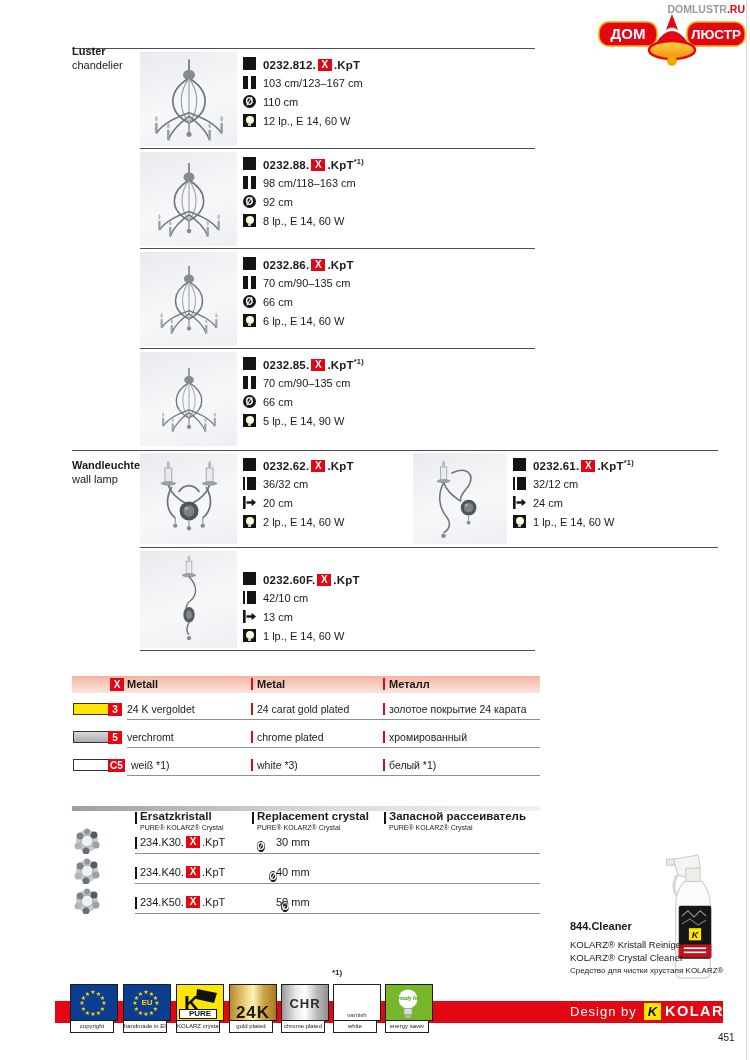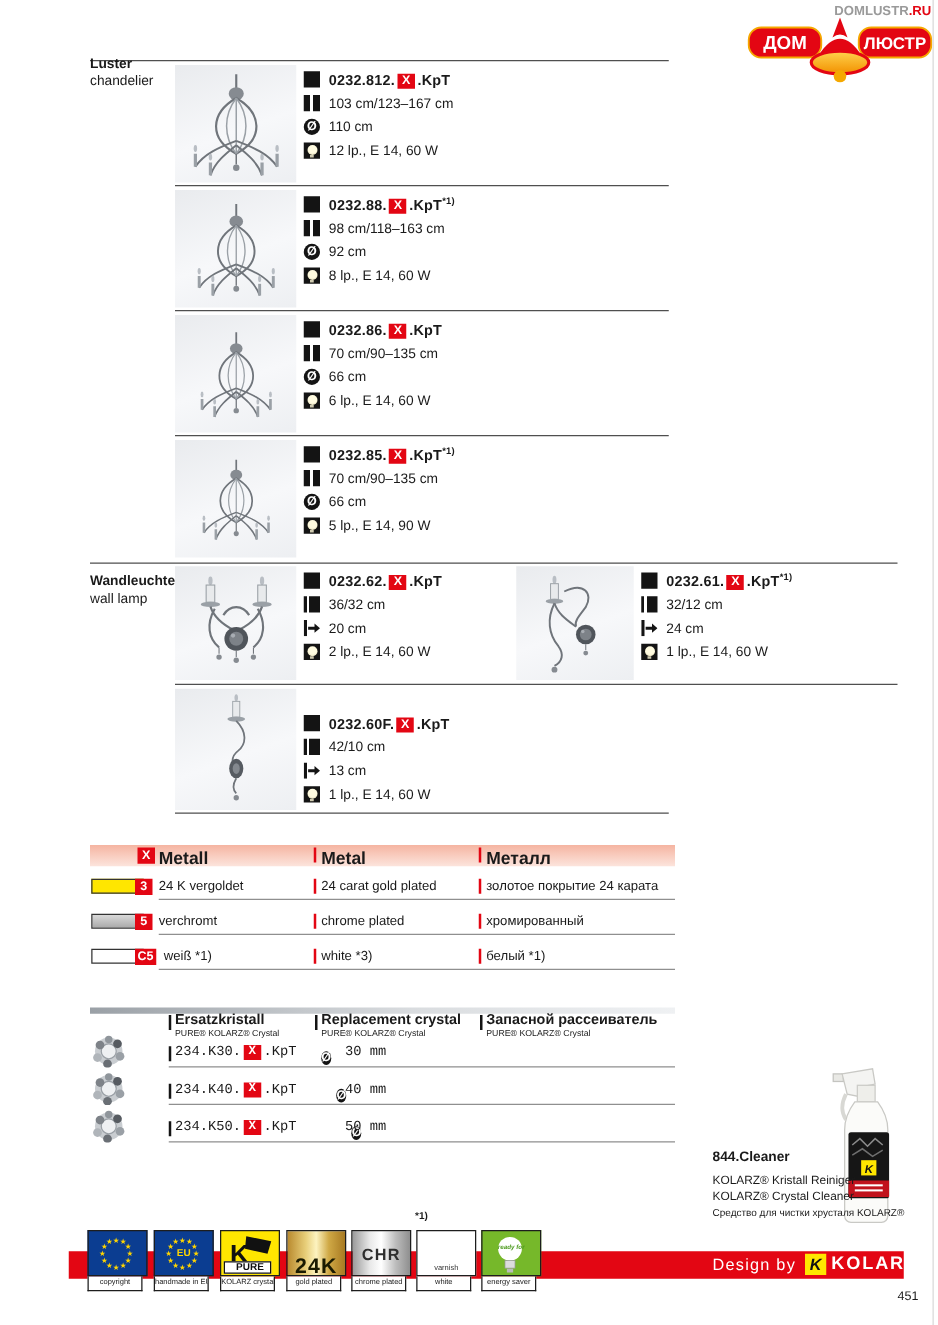--- a/index.html
+++ b/index.html
@@ -25,30 +25,30 @@
           text-align:center;font-weight:700;}
   .ic-bulb{background:#141414;}
   .ic-bulb::after{content:"";position:absolute;left:2.5px;top:2px;width:8px;height:8px;border-radius:50%;
           background:radial-gradient(circle at 50% 38%,#fffbe0 0 52%,#efe9c8 70%,#d8d3b5);}
   .ic-bulb::before{content:"";position:absolute;left:5px;bottom:1px;width:3px;height:2px;background:#cfcab0;}
   .xbox{display:inline-block;min-width:12px;height:12px;line-height:12px;background:#e30613;color:#fff;
         font-weight:700;font-size:10px;text-align:center;margin:0 2px;vertical-align:1px;padding:0 1px;}
   sup.note{font-size:7.5px;font-weight:700;vertical-align:5px;}
   .metalbar{position:absolute;left:72px;top:676px;width:468px;height:17px;
         background:linear-gradient(180deg,#f5b4a1 0%,#f9cfc2 55%,#fce4dc 100%);}
-  .mbartxt{position:absolute;font-weight:700;font-size:14px;top:678px;}
+  .mbartxt{position:absolute;font-weight:700;font-size:11px;top:678px;}
   .mrowtxt{position:absolute;font-size:10.5px;}
   .swatch{position:absolute;width:42px;height:12px;border:1px solid #333;box-sizing:border-box;}
   .mcode{position:absolute;height:13px;line-height:13px;background:#e30613;color:#fff;font-weight:700;
          font-size:10px;text-align:center;padding:0 2px;min-width:10px;}
   .graystrip{position:absolute;left:72px;top:806px;width:468px;height:5px;
          background:linear-gradient(90deg,#9aa0a6,#d9dcdf 55%,#eff1f3);}
   .chead{position:absolute;font-weight:700;font-size:11.5px;}
   .csub{position:absolute;font-size:7px;color:#222;}
-  .ccode{position:absolute;font-size:11px;font-weight:400;font-family:Liberation Mono, monospace;}
+  .ccode{position:absolute;font-size:11px;font-weight:400;}
   .badge{position:absolute;width:44px;}
   .bbox{width:48px;height:37px;border:1px solid #1d1d1d;box-sizing:border-box;position:relative;overflow:hidden;}
   .bcap{width:44px;height:12px;border:1px solid #1d1d1d;border-top:none;box-sizing:border-box;background:#fff;
         font-size:6px;text-align:center;line-height:10px;white-space:nowrap;overflow:hidden;}
   .blabel{position:absolute;width:100%;text-align:center;font-weight:700;}
   .redbar{position:absolute;left:55px;top:1001px;width:668px;height:22px;background:#e30613;}
   .designby{position:absolute;top:1004px;color:#fff;font-size:13px;letter-spacing:1px;}
   .brand{position:absolute;top:1003px;color:#fff;font-size:14.5px;font-weight:700;letter-spacing:1.5px;}
   .kbox{position:absolute;top:1003px;width:17px;height:17px;background:#ffe600;color:#111;font-weight:700;
         font-style:italic;font-size:13px;text-align:center;line-height:17px;}

